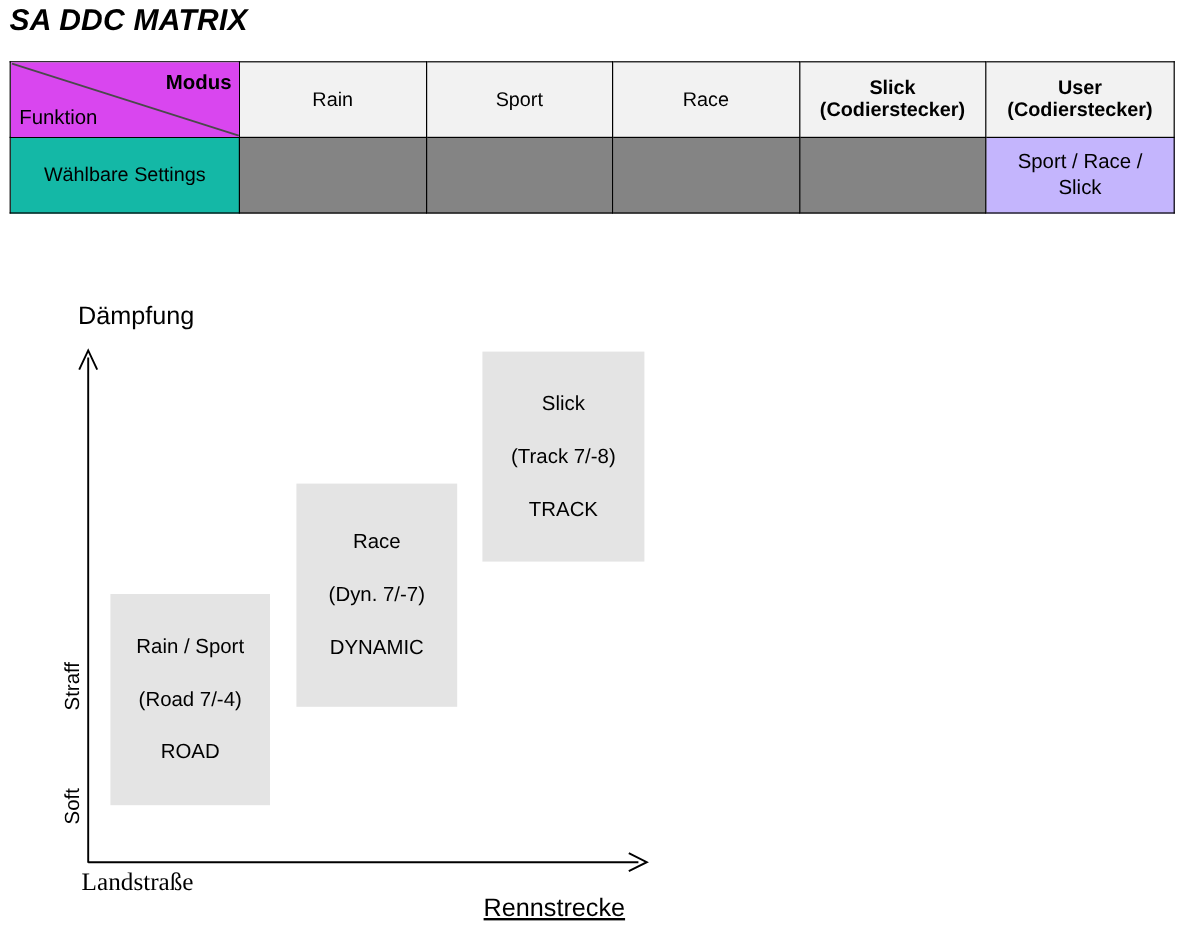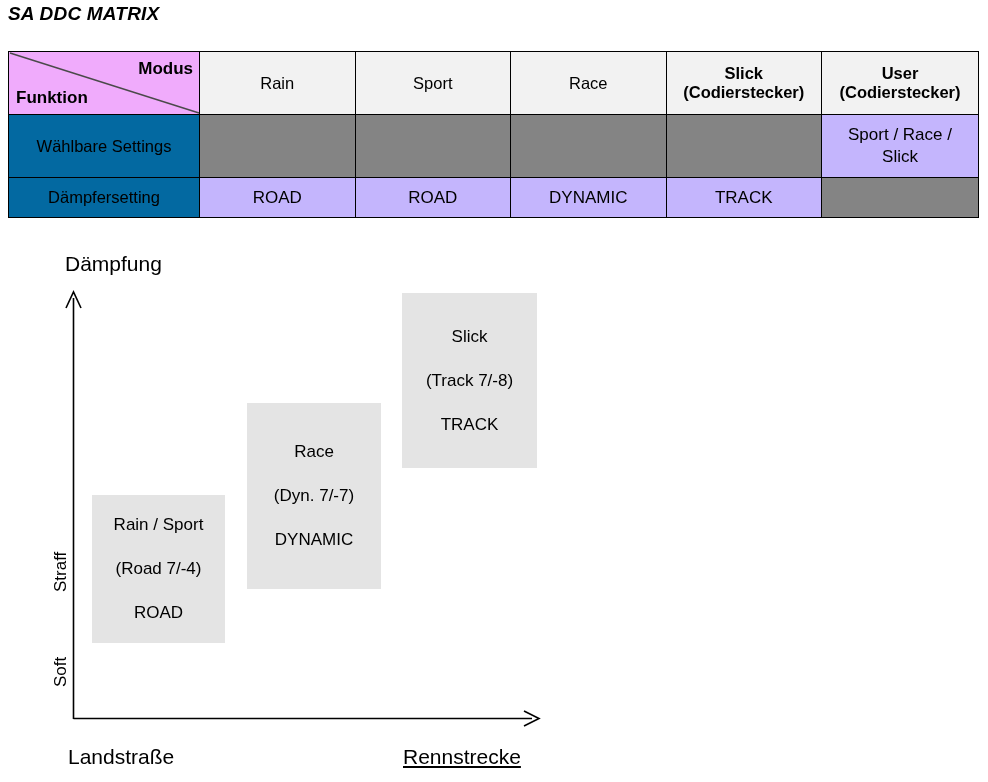--- a/index.html
+++ b/index.html
@@ -14,21 +14,21 @@
     font-family: "Liberation Sans", sans-serif;
     color: #000000;
     overflow: hidden;
   }
 
   
   .page-title {
     position: absolute;
     left: 8px;
     top: 3px;
-    font-size: 19px;
+    font-size: 25px;
     font-weight: bold;
     font-style: italic;
     letter-spacing: 0.2px;
     white-space: nowrap;
   }
 
   
   .matrix-wrap {
     position: absolute;
     left: 8px;
@@ -50,57 +50,57 @@
     line-height: 1.15;
   }
 
   col.c-fn   { width: 191px; }
   col.c-mode { width: 155.5px; }
   col.c-last { width: 157px; }
 
   
   td.corner {
     height: 62px;
-    background: #f0abfc;
+    background: #d946ef;
     position: relative;
     padding: 0;
   }
   td.corner .diag {
     position: absolute;
     inset: 0;
     pointer-events: none;
   }
   td.corner .lbl-modus {
     position: absolute;
     right: 6px;
     top: 7px;
     font-weight: bold;
     font-size: 17px;
   }
   td.corner .lbl-funktion {
     position: absolute;
     left: 7px;
     bottom: 6px;
-    font-weight: bold;
+    font-weight: normal;
     font-size: 17px;
   }
 
   th.modehead {
     height: 62px;
     background: #f2f2f2;
     font-size: 17px;
     font-weight: normal;
     padding: 0 4px;
   }
   th.modehead .m-main { display: block; }
   th.modehead.bold .m-main { font-weight: bold; }
   th.modehead .m-sub { display: block; font-weight: bold; }
 
   td.rowlabel {
-    background: #0369a1;
+    background: #14b8a6;
     text-align: left;
     padding-left: 9px;
     font-size: 17px;
   }
   tr.r-settings td { height: 62px; }
   tr.r-damper  td { height: 39px; }
 
   td.cell-gray  { background: #848484; }
   td.cell-green { background: #c4b5fd; }
   td.cell-green .ctext { font-size: 17px; }
@@ -115,21 +115,21 @@
     height: 550px;
   }
   .diagram svg { position: absolute; left: 0; top: 0; }
 
   .dg-label {
     position: absolute;
     font-size: 21px;
     white-space: nowrap;
   }
   .lab-damping   { left: 65px;  top: 20px; }
-  .lab-landstr   { left: 68px;  top: 513px; }
+  .lab-landstr   { left: 68px;  top: 491px; font-family: Liberation Serif, serif; }
   .lab-rennstr   { left: 403px; top: 513px; text-decoration: underline; }
 
   .lab-rot {
     position: absolute;
     font-size: 17px;
     white-space: nowrap;
     transform: rotate(-90deg);
     transform-origin: left top;
   }
   .lab-straff { left: 51px; top: 360px; }
@@ -139,21 +139,21 @@
     position: absolute;
     background: #e4e4e4;
     display: flex;
     flex-direction: column;
     justify-content: center;
     align-items: center;
     font-size: 17px;
     text-align: center;
   }
   .dg-box .bline { display: block; margin: 12px 0; }
-  .box-rain  { left: 92px;  top: 263px; width: 133px; height: 148px; }
+  .box-rain  { left: 92px;  top: 263px; width: 133px; height: 176px; }
   .box-race  { left: 247px; top: 171px; width: 134px; height: 186px; }
   .box-slick { left: 402px; top: 61px;  width: 135px; height: 175px; }
 </style>
 </head>
 <body>
 
 <div class="page-title">SA DDC MATRIX</div>
 
 <div class="matrix-wrap">
   <table class="matrix">
@@ -201,28 +201,20 @@
       <tr class="r-settings">
         <td class="rowlabel">Wählbare Settings</td>
         <td class="cell-gray"><span class="ctext"></span></td>
         <td class="cell-gray"><span class="ctext"></span></td>
         <td class="cell-gray"><span class="ctext"></span></td>
         <td class="cell-gray"><span class="ctext"></span></td>
         <td class="cell-green multiline">
             <span class="ctext">Sport / Race / Slick</span>
           </td>
       </tr>
-      <tr class="r-damper">
-        <td class="rowlabel">Dämpfersetting</td>
-        <td class="cell-green"><span class="ctext">ROAD</span></td>
-        <td class="cell-green"><span class="ctext">ROAD</span></td>
-        <td class="cell-green"><span class="ctext">DYNAMIC</span></td>
-        <td class="cell-green"><span class="ctext">TRACK</span></td>
-        <td class="cell-gray"><span class="ctext"></span></td>
-      </tr>
     </tbody>
   </table>
 </div>
 
 <div class="diagram">
 
   <svg width="988" height="550">
 
     <line x1="73.5" y1="66" x2="73.5" y2="487" stroke="#000000" stroke-width="1.6"></line>
     <polyline points="66,76 73.5,60 81,76" fill="none" stroke="#000000" stroke-width="1.6"></polyline>

